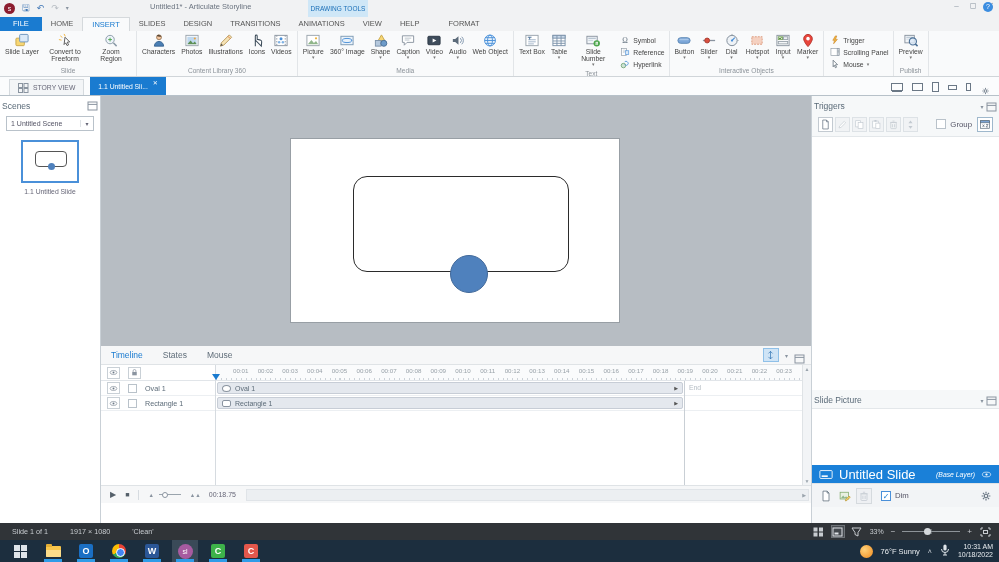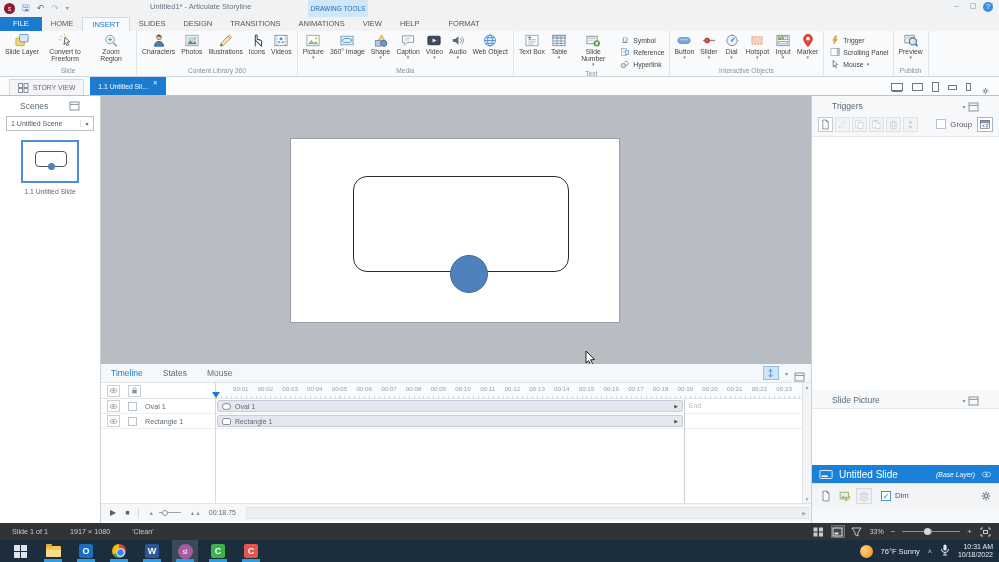--- a/index.html
+++ b/index.html
@@ -58,21 +58,21 @@
   #devices{position:absolute;right:8px;bottom:3px;display:flex;align-items:center;gap:9px;}
   .dev{border:1px solid #6b7886;background:#fbfcfd;}
   .dev.laptop{width:12px;height:8px;box-shadow:0 2px 0 -1px #6b7886;}
   .dev.tab-l{width:11px;height:8px;}
   .dev.tab-p{width:7px;height:10px;}
   .dev.ph-l{width:9px;height:5px;}
   .dev.ph-p{width:5px;height:8px;}
 
   
   #scenes{position:absolute;left:0;top:96px;width:101px;bottom:39px;background:#fff;border-right:1px solid #c9d0d6;}
-  .phead{display:flex;align-items:center;justify-content:space-between;padding:5px 20px 3px;font-size:8.5px;color:#5a6a78;}
+  .phead{display:flex;align-items:center;justify-content:space-between;padding:5px 2px 3px;font-size:8.5px;color:#5a6a78;}
   .pico{width:11px;height:10px;}
   .pico svg{width:11px;height:10px;}
   #scenesel{margin:2px 6px;height:15px;border:1px solid #b9c2ca;background:#fff;display:flex;
             align-items:center;font-size:7px;color:#556;}
   #scenesel .txt{flex:1;padding-left:4px;}
   #scenesel .drop{width:13px;text-align:center;color:#667;font-size:6px;border-left:1px solid #dfe3e6;}
   #thumb{margin:9px auto 0;width:58px;height:43px;border:2px solid #4a90d9;background:#fff;position:relative;}
   #thumb .mini-rect{position:absolute;left:12px;top:9px;width:32px;height:16px;border:1px solid #555;border-radius:4px;}
   #thumb .mini-dot{position:absolute;left:25px;top:21px;width:7px;height:7px;border-radius:50%;background:#4f81bd;}
   #thumblabel{margin-top:5px;text-align:center;font-size:6.8px;color:#667;}
@@ -80,21 +80,21 @@
   
   #canvas{position:absolute;left:101px;top:96px;width:710px;height:270px;background:#b7bdc3;overflow:hidden;}
   #slide{position:absolute;left:189px;top:42px;width:330px;height:185px;background:#fff;
          border:1px solid #989fa5;}
   #shape-rect{position:absolute;left:62px;top:37px;width:216px;height:96px;border:1.3px solid #2b2b2b;border-radius:14px;}
   #shape-circle{position:absolute;left:159px;top:116px;width:38px;height:38px;border-radius:50%;
                 background:#4f81bd;border:1px solid #41699a;}
   #cursor{position:absolute;left:484px;top:254px;width:11px;height:15px;}
 
   
-  #timeline{position:absolute;left:101px;top:364px;width:710px;height:157px;background:#fff;}
+  #timeline{position:absolute;left:101px;top:346px;width:710px;height:157px;background:#fff;}
   #tl-tabs{height:19px;background:#f6f7f8;border-bottom:1px solid #dfe3e6;display:flex;align-items:center;}
   .tl-tab{padding:0 10px;font-size:8.5px;color:#5f6d79;}
   .tl-tab.on{color:#1a7bd0;}
   #tl-tabctrl{margin-left:auto;display:flex;align-items:center;gap:6px;padding-right:6px;}
   #tl-attach{width:16px;height:14px;background:#cfe4f6;border:1px solid #8fc0e8;display:flex;align-items:center;justify-content:center;}
   #tl-attach svg{width:11px;height:11px;}
   .mini-caret{font-size:6px;color:#8a94a0;}
   #tl-body{position:relative;height:120px;display:flex;}
   #tl-left{width:115px;border-right:1px solid #d6dbe0;}
   #tl-lhead{height:16px;border-bottom:1px solid #e1e5e9;display:flex;align-items:center;gap:8px;padding-left:6px;}
@@ -148,21 +148,21 @@
   #grp .lbl{font-size:7.8px;color:#556;}
   #vars-btn{width:16px;height:15px;border:1px solid #9fb8cc;background:#fff;display:flex;
             align-items:center;justify-content:center;margin-left:5px;}
   #vars-btn svg{width:12px;height:11px;}
   #trig-empty{position:absolute;left:0;right:0;top:40px;bottom:0;background:#fff;border-top:1px solid #e3e7ea;}
   #layers{position:absolute;left:0;right:0;top:294px;bottom:0;}
   #layers-empty{position:absolute;left:0;right:0;top:18px;bottom:40px;background:#fff;border-top:1px solid #e3e7ea;}
   #layer-row{position:absolute;left:0;right:0;bottom:40px;height:18px;background:#1a80d8;color:#fff;
              display:flex;align-items:center;gap:6px;padding:0 7px;}
   #layer-row .lg{width:14px;height:11px;}
-  #layer-row .nm{font-size:10px;}
+  #layer-row .nm{font-size:13px;}
   #layer-row .tag{margin-left:auto;font-size:6.8px;font-style:italic;}
   #layer-row .eye{width:11px;height:9px;}
   #layer-tools{position:absolute;left:0;right:0;bottom:16px;height:24px;background:#f2f4f6;
                border-top:1px solid #dfe3e6;display:flex;align-items:center;padding:0 6px;}
   .l-btn{width:16px;height:16px;display:flex;align-items:center;justify-content:center;color:#5c6b7a;margin-right:3px;}
   .l-btn svg{width:12px;height:12px;}
   .l-btn.boxed{border:1px solid #d5dade;background:#eef0f3;color:#c3cad1;}
   #dim{display:flex;align-items:center;gap:4px;margin-left:6px;}
   #dim .box{width:10px;height:10px;background:#fff;border:1px solid #4a90d9;color:#1a7bd0;
             font-size:8px;line-height:9px;text-align:center;}

